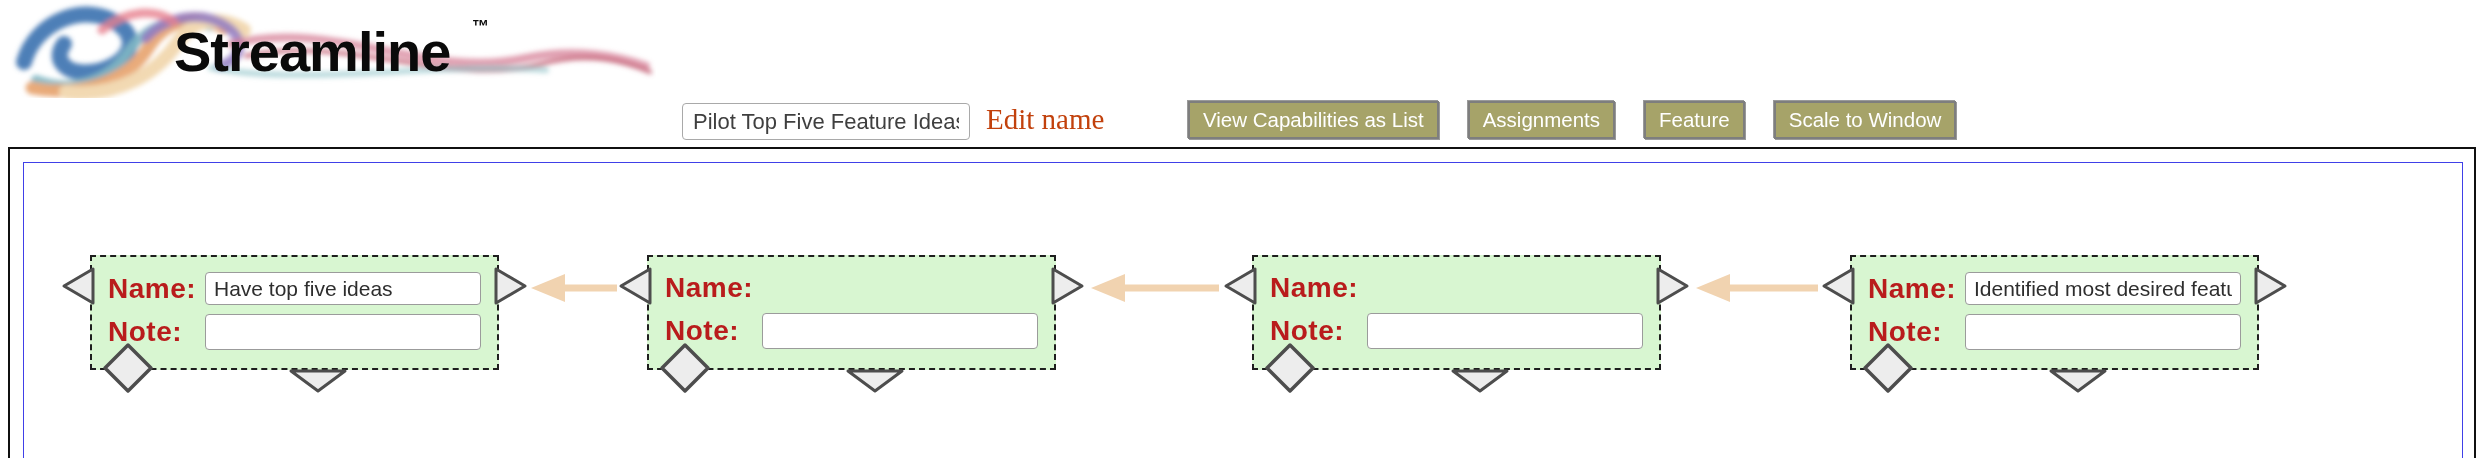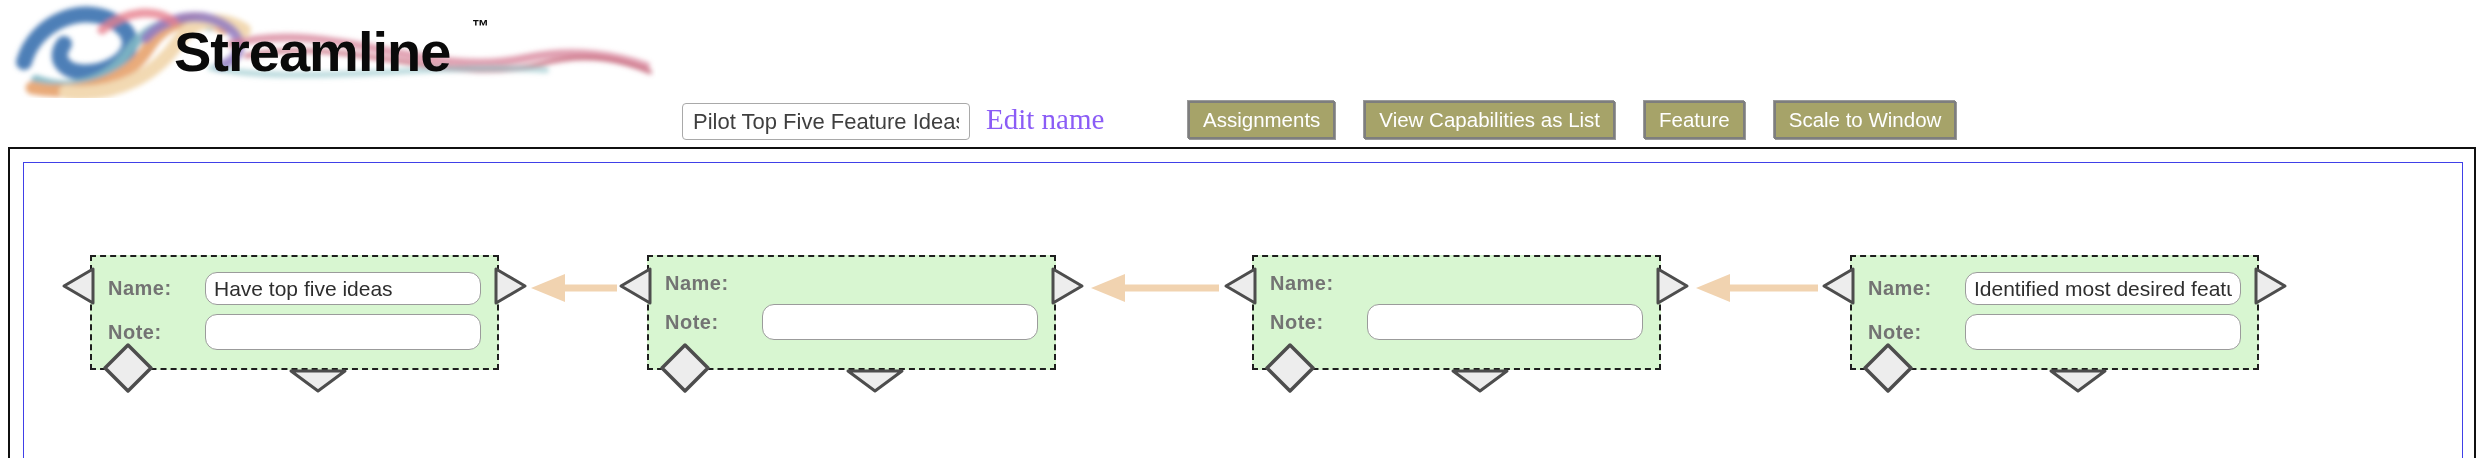--- a/index.html
+++ b/index.html
@@ -6,39 +6,39 @@
   html,body { width:2484px; height:458px; background:#ffffff; overflow:hidden;
     font-family:"Liberation Sans","DejaVu Sans",sans-serif; }
   .stage { position:relative; width:2484px; height:458px; background:#fff; }
 
   
   .logo { position:absolute; left:6px; top:0; }
   .name-input { position:absolute; left:682px; top:103px; width:288px; height:37px;
     border:1px solid #a9a9a9; border-radius:4px; font-size:22px; color:#3f3f3f;
     padding:0 10px; font-family:"Liberation Sans","DejaVu Sans",sans-serif; background:#fff; }
   .edit-name { position:absolute; left:986px; top:103px; font-family:"Liberation Serif","DejaVu Serif",serif;
-    font-size:29px; color:#8b5cf6;text-align:right; }
+    font-size:29px; color:#c2410c;text-align:right; }
   .btn-row { position:absolute; left:1188px; top:101px; display:flex; gap:29px; }
   .btn { background:#a6a369; color:#ffffff; border:2px solid #7e7e7e;
     box-shadow:1px 1px 0 #9a9a9a, -1px -1px 0 #9a9a9a;
     font-size:20.5px; padding:5px 13px; height:38px; white-space:nowrap; cursor:pointer;
     font-family:"Liberation Sans","DejaVu Sans",sans-serif; }
 
   
   .canvas { position:absolute; left:8px; top:147px; width:2468px; height:360px;
     border:2px solid #101010; background:#fff; }
   .canvas-inner { position:absolute; left:13px; right:11px; top:13px; height:480px;
     border:1px solid #4040e8; }
 
   
   .node { position:absolute; width:409px; height:115px; background:#d8f6d1;
     border:2px dashed #1e1e1e; padding:15px 16px 0 16px; }
   .frow { display:flex; align-items:center; margin-bottom:9px; }
-  .flabel { width:97px; font-weight:bold; font-size:20px; color:#737373; letter-spacing:.5px; }
-  .finput { flex:1; height:33px; border:1px solid #9b9b9b; border-radius:12px;
+  .flabel { width:97px; font-weight:bold; font-size:28px; color:#b91c1c; letter-spacing:.5px; }
+  .finput { flex:1; height:33px; border:1px solid #9b9b9b; border-radius:4px;
     font-size:21px; color:#2e2e2e; padding:0 8px; background:#fff; min-width:0;
     font-family:"Liberation Sans","DejaVu Sans",sans-serif; }
   .finput.note { height:36px; }
 
   .port { position:absolute; }
   .port.left  { left:-32px; top:9px; }
   .port.right { right:-32px; top:9px; }
   .port.diamond { left:9px; bottom:-27px; }
   .port.down { left:50%; margin-left:-8px; bottom:-28px; }
 
@@ -69,22 +69,22 @@
       </g>
       <text x="168" y="71" font-size="56" font-weight="bold" letter-spacing="-1" font-family="Liberation Sans, DejaVu Sans, sans-serif" fill="#0a0a0a">Streamline</text>
       <text x="466" y="32" font-size="17" font-weight="bold" font-family="Liberation Sans, DejaVu Sans, sans-serif" fill="#0a0a0a">™</text>
     </svg>
   </div>
 
   <input class="name-input" type="text" value="Pilot Top Five Feature Ideas" style="">
   <span class="edit-name">Edit name</span>
 
   <div class="btn-row">
+    <button class="btn">View Capabilities as List</button>
     <button class="btn">Assignments</button>
-    <button class="btn">View Capabilities as List</button>
     <button class="btn">Feature</button>
     <button class="btn">Scale to Window</button>
   </div>
 
   <div class="canvas">
     <div class="canvas-inner"></div>
 
     <div class="node" style="left:80px; top:106px;">
       <div class="frow">
         <span class="flabel">Name:</span>

